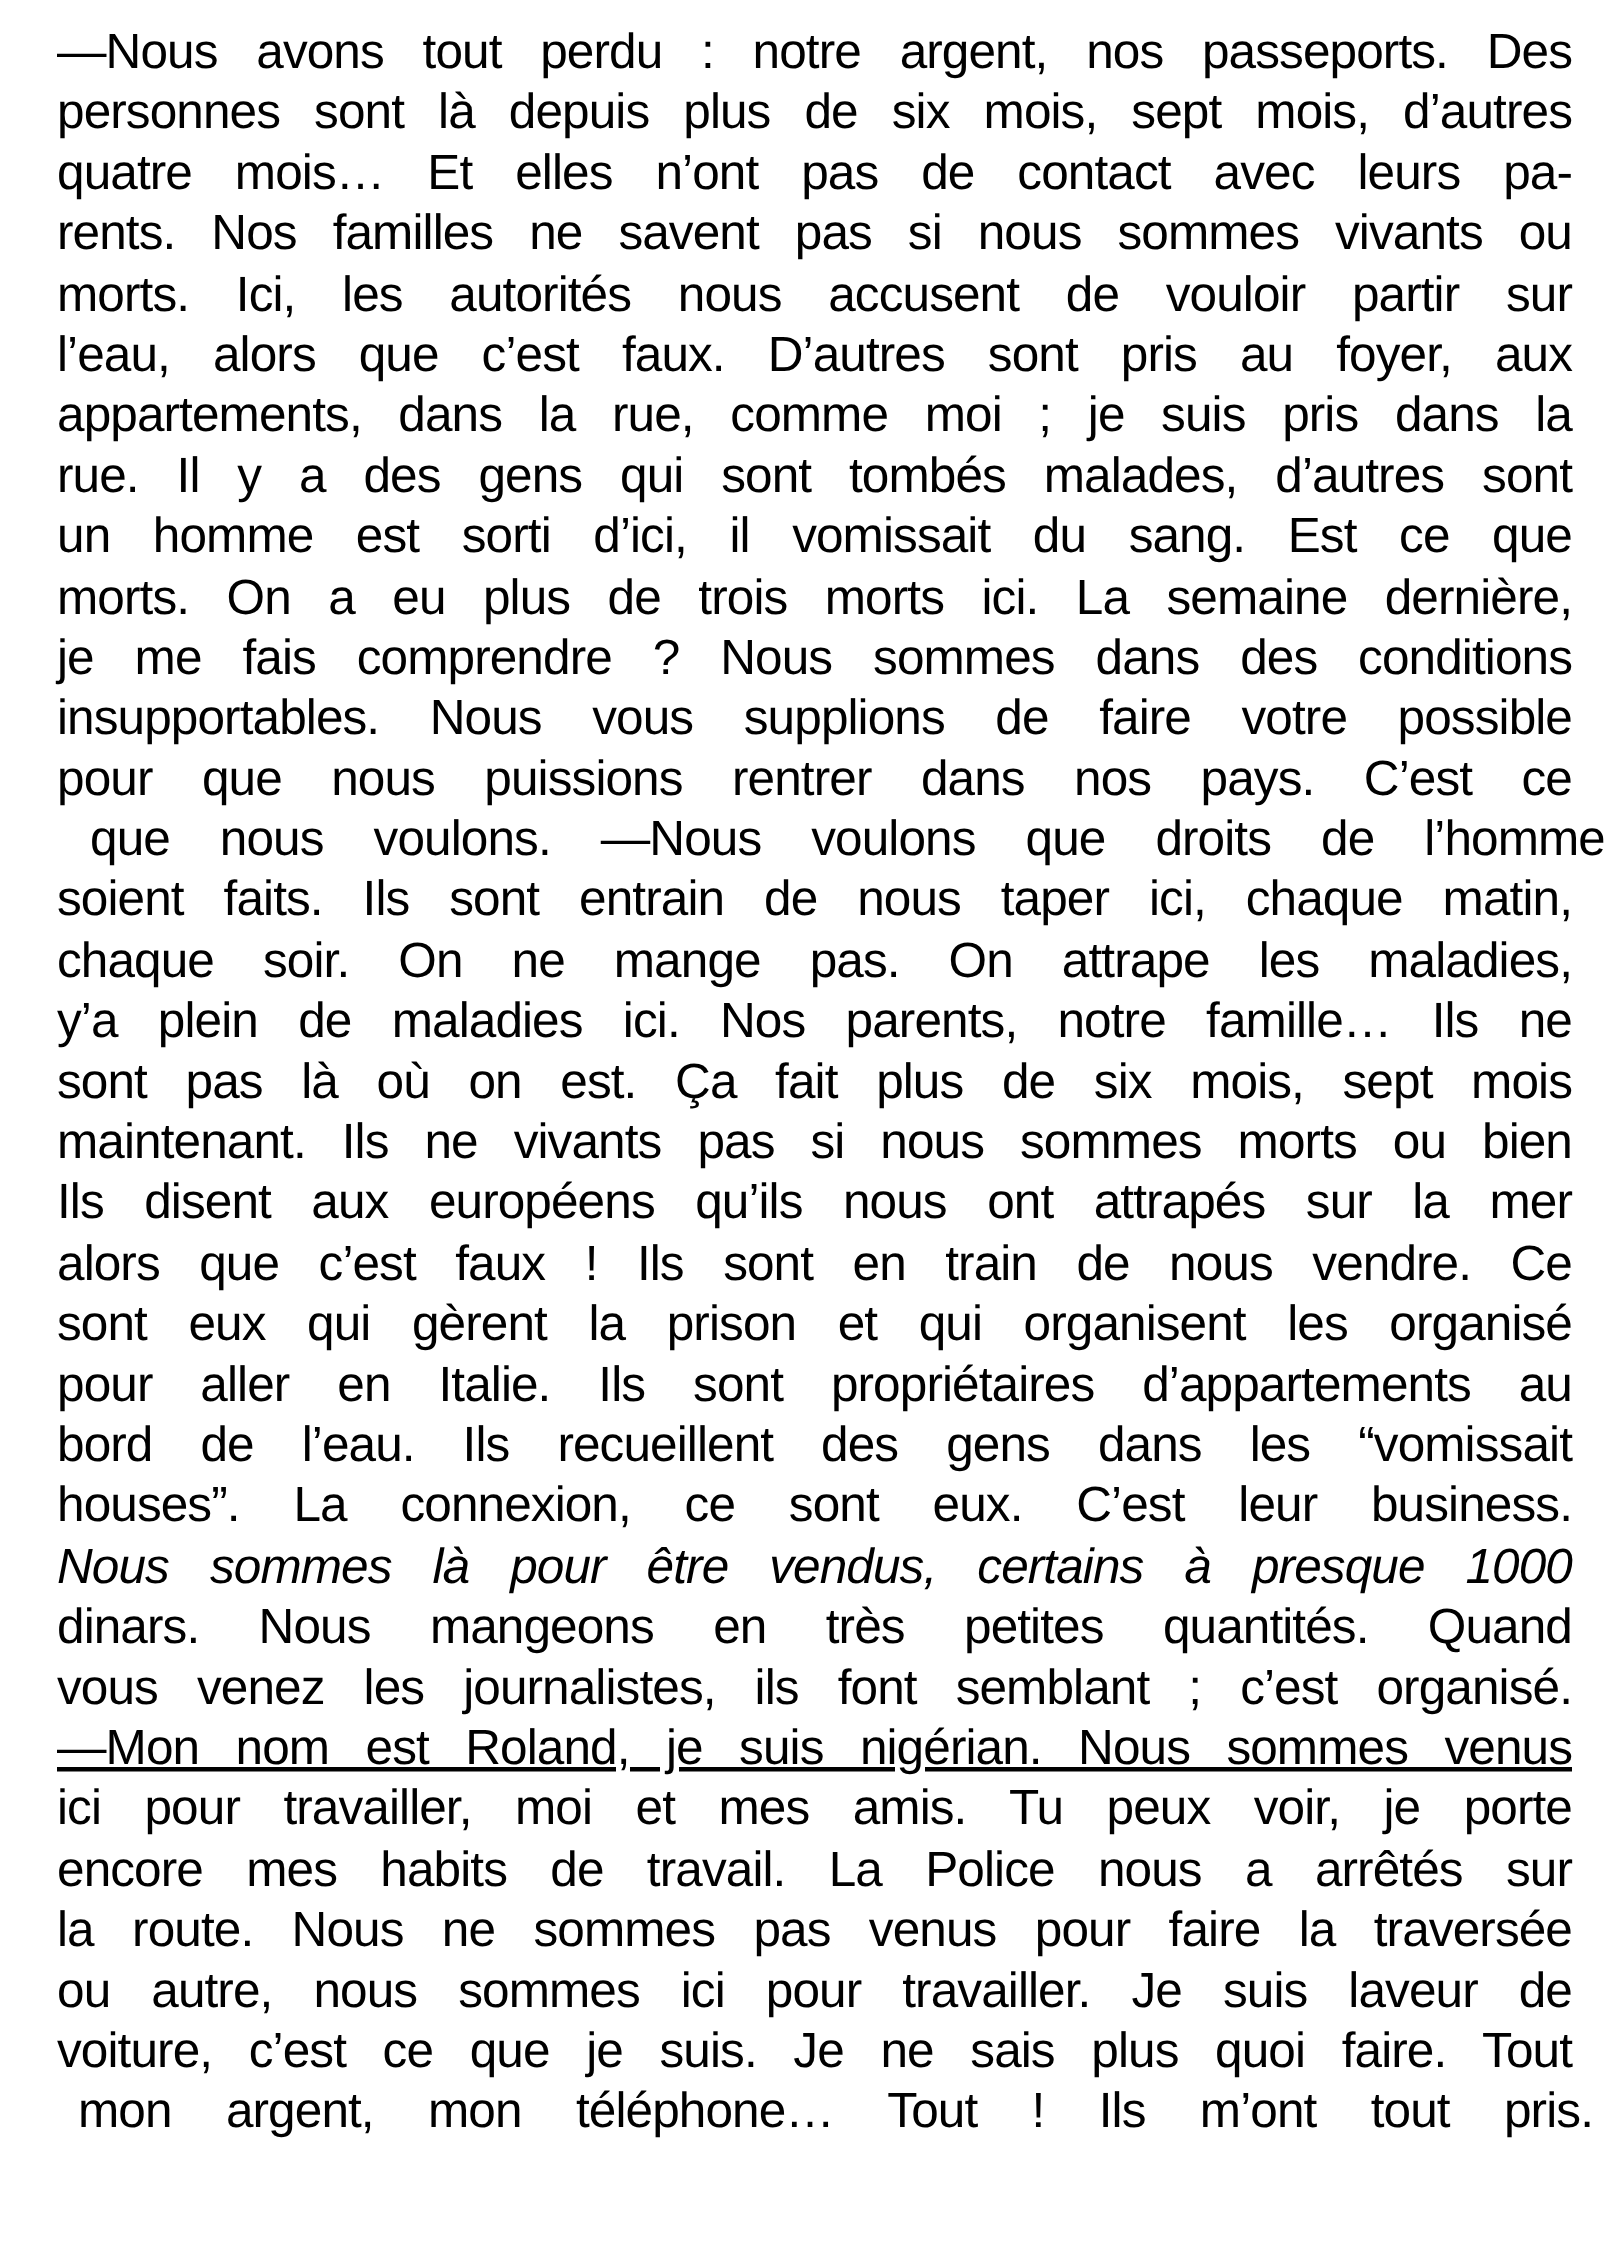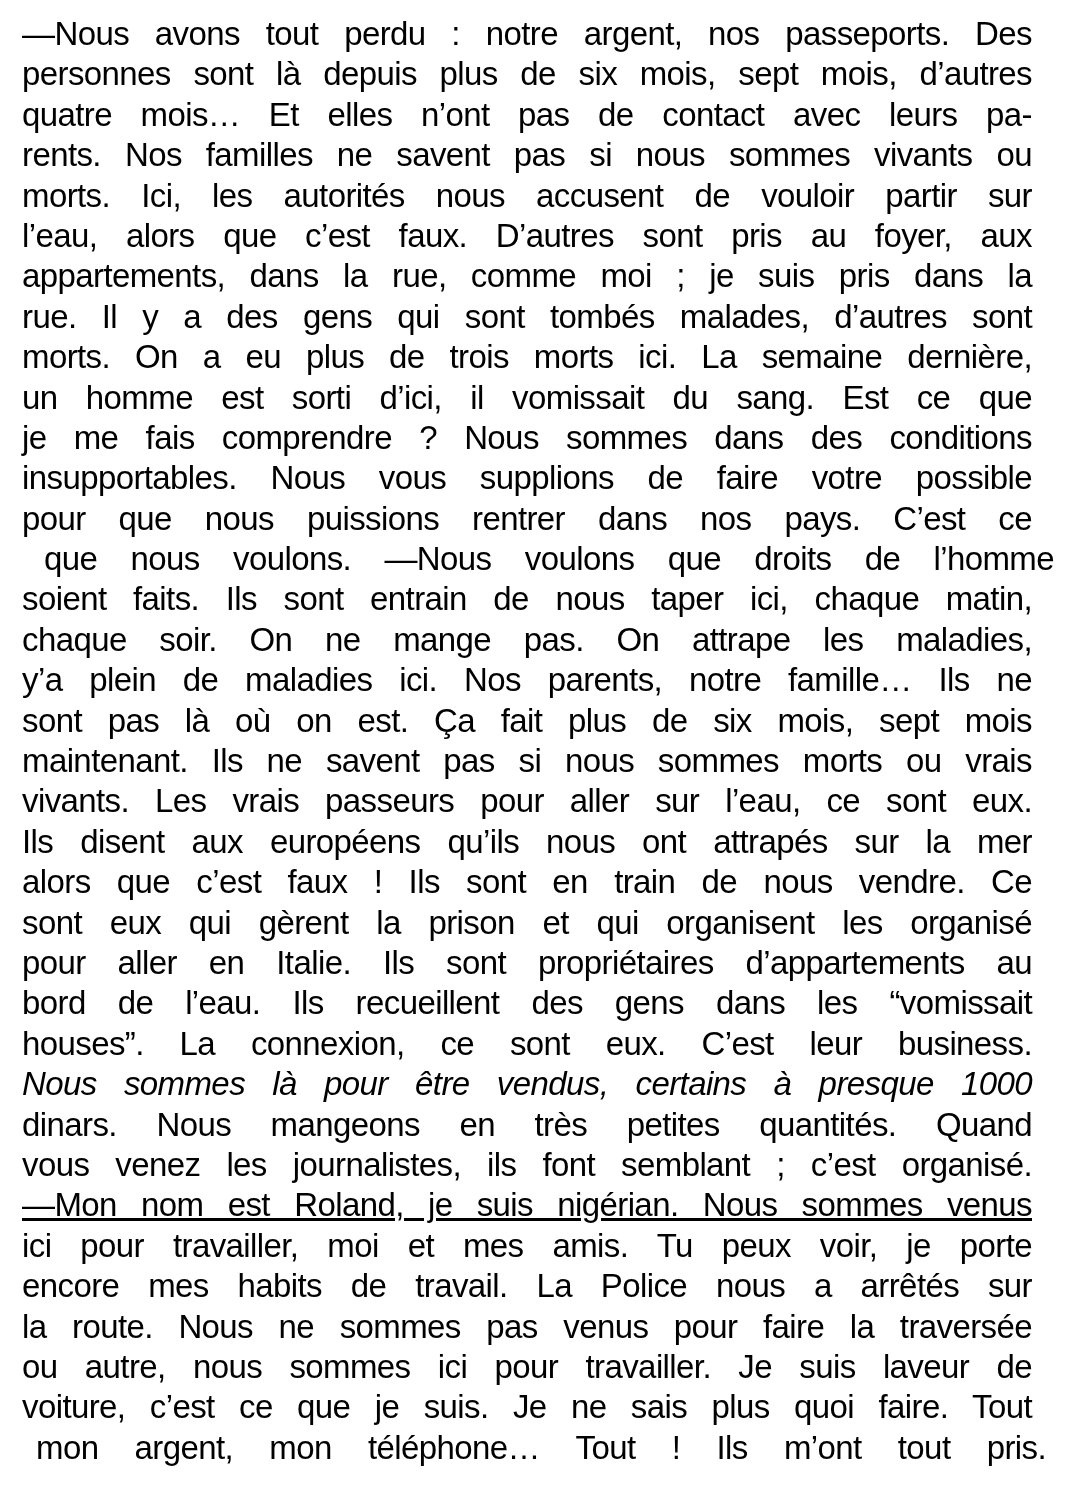--- a/index.html
+++ b/index.html
@@ -8,21 +8,21 @@
       background: #ffffff;
     }
     body {
       width: 1069px;
       height: 1500px;
       overflow: hidden;
       position: relative;
     }
     .page {
       position: absolute;
-      left: 22px;
+      left: 38px;
       top: 14px;
       width: 1010px;
     }
     .line {
       display: block;
       height: 40.4px;
       line-height: 40.4px;
       font-family: "Liberation Sans", sans-serif;
       font-size: 33px;
       font-weight: 500;
@@ -43,32 +43,31 @@
 
 <div class="page">
   <span class="line" style="display: block; width: 1010px;">—Nous avons tout perdu : notre argent, nos passeports. Des</span>
   <span class="line" style="display: block; width: 1010px;">personnes sont là depuis plus de six mois, sept mois, d’autres</span>
   <span class="line" style="display: block; width: 1010px;">quatre mois… Et elles n’ont pas de contact avec leurs pa-</span>
   <span class="line" style="display: block; width: 1010px;">rents. Nos familles ne savent pas si nous sommes vivants ou</span>
   <span class="line" style="display: block; width: 1010px;">morts. Ici, les autorités nous accusent de vouloir partir sur</span>
   <span class="line" style="display: block; width: 1010px;">l’eau, alors que c’est faux. D’autres sont pris au foyer, aux</span>
   <span class="line" style="display: block; width: 1010px;">appartements, dans la rue, comme moi ; je suis pris dans la</span>
   <span class="line" style="display: block; width: 1010px;">rue. Il y a des gens qui sont tombés malades, d’autres sont</span>
+  <span class="line" style="display: block; width: 1010px;">un homme est sorti d’ici, il vomissait du sang. Est ce que</span>
   <span class="line" style="display: block; width: 1010px;">morts. On a eu plus de trois morts ici. La semaine dernière,</span>
-  <span class="line" style="display: block; width: 1010px;">un homme est sorti d’ici, il vomissait du sang. Est ce que</span>
   <span class="line" style="display: block; width: 1010px;">je me fais comprendre ? Nous sommes dans des conditions</span>
   <span class="line" style="display: block; width: 1010px;">insupportables. Nous vous supplions de faire votre possible</span>
   <span class="line" style="display: block; width: 1010px;">pour que nous puissions rentrer dans nos pays. C’est ce</span>
   <span class="line" style="display: block; width: 1010px; margin-left: 22px;">que nous voulons. —Nous voulons que droits de l’homme</span>
   <span class="line" style="display: block; width: 1010px;">soient faits. Ils sont entrain de nous taper ici, chaque matin,</span>
   <span class="line" style="display: block; width: 1010px;">chaque soir. On ne mange pas. On attrape les maladies,</span>
   <span class="line" style="display: block; width: 1010px;">y’a plein de maladies ici. Nos parents, notre famille… Ils ne</span>
   <span class="line" style="display: block; width: 1010px;">sont pas là où on est. Ça fait plus de six mois, sept mois</span>
-  <span class="line" style="display: block; width: 1010px;">maintenant. Ils ne savent pas si nous sommes morts ou vrais</span>
-  <span class="line" style="display: block; width: 1010px;">vivants. Les vrais passeurs pour aller sur l’eau, ce sont eux.</span>
+  <span class="line" style="display: block; width: 1010px;">maintenant. Ils ne vivants pas si nous sommes morts ou bien</span>
   <span class="line" style="display: block; width: 1010px;">Ils disent aux européens qu’ils nous ont attrapés sur la mer</span>
   <span class="line" style="display: block; width: 1010px;">alors que c’est faux ! Ils sont en train de nous vendre. Ce</span>
   <span class="line" style="display: block; width: 1010px;">sont eux qui gèrent la prison et qui organisent les organisé</span>
   <span class="line" style="display: block; width: 1010px;">pour aller en Italie. Ils sont propriétaires d’appartements au</span>
   <span class="line" style="display: block; width: 1010px;">bord de l’eau. Ils recueillent des gens dans les “vomissait</span>
   <span class="line" style="display: block; width: 1010px;">houses”. La connexion, ce sont eux. C’est leur business.</span>
   <span class="line" style="display: block; width: 1010px; font-style: italic;">Nous sommes là pour être vendus, certains à presque 1000</span>
   <span class="line" style="display: block; width: 1010px;">dinars. Nous mangeons en très petites quantités. Quand</span>
   <span class="line" style="display: block; width: 1010px;">vous venez les journalistes, ils font semblant ; c’est organisé.</span>
   <span class="line" style="display: block; width: 1010px; text-decoration: underline;">—Mon nom est Roland, je suis nigérian. Nous sommes venus</span>

